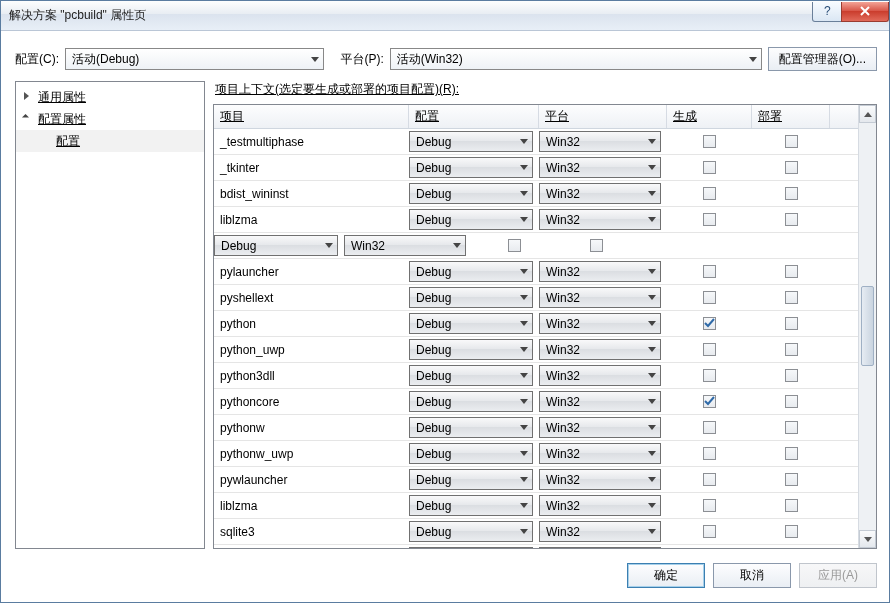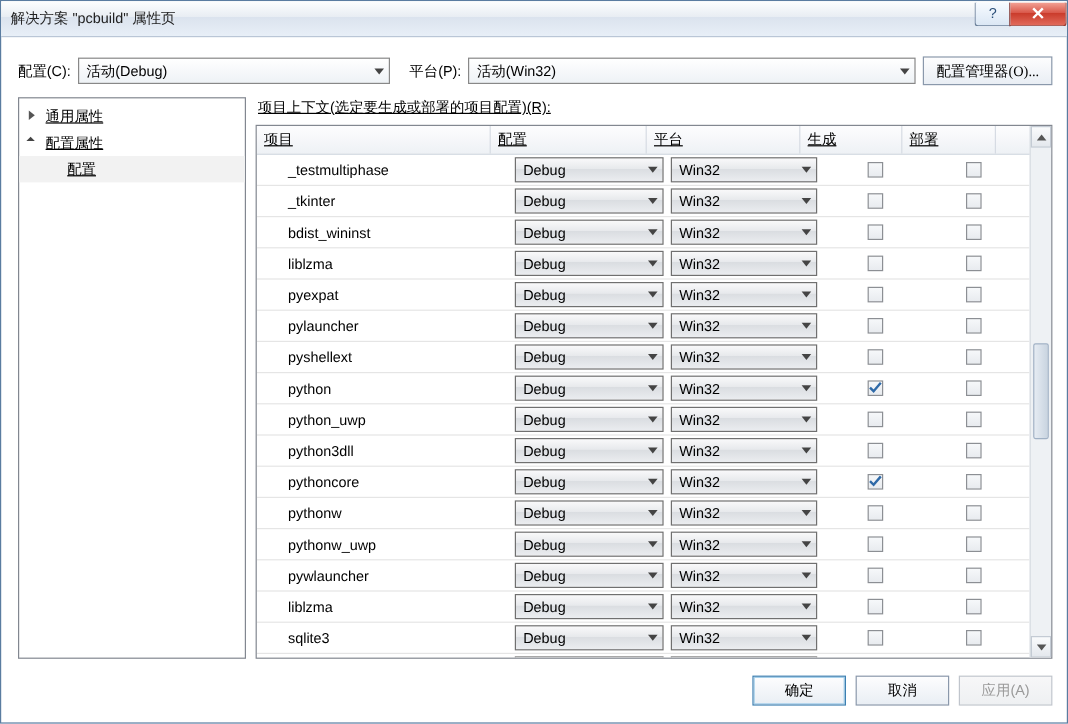--- a/index.html
+++ b/index.html
@@ -9,38 +9,38 @@
 .titlebar-text { flex: 1; color: #222; }
 .titlebar-btns { display: flex; height: 22px; margin-top: -6px; }
 .titlebar-btn { width: 30px; height: 20px; border: 1px solid #6a7f99; margin-left: -1px; display: flex; align-items: center; justify-content: center; background: linear-gradient(#f7fbff, #dbe7f4); border-top:none; }
 .titlebar-btn.help{ border-top-left-radius:0; border-bottom-left-radius:3px;}
 .titlebar-btn.close { width: 48px; background: linear-gradient(#f3a396, #d9594b 45%, #c93a2a 46%, #e16a5a); border-color: #9a3b30; border-bottom-right-radius:3px;}
 .titlebar-btn svg { width: 12px; height: 12px; }
 .toprow { display: flex; align-items: center; padding: 16px 12px 10px 14px; gap: 6px; }
 .toprow label { white-space: nowrap; }
 .combo { flex: 1; height: 22px; border: 1px solid #888; background: linear-gradient(#fff, #eef2f6); display: flex; align-items: center; padding: 0 4px 0 6px; position: relative;}
 .combo .caret { margin-left:auto; width:0;height:0;border-left:4px solid transparent;border-right:4px solid transparent;border-top:5px solid #444;}
-.cfgmgr-btn { height: 24px; padding: 0 10px; border: 1px solid #8a98ab; background: linear-gradient(#fdfdfe,#e9eef4); font-family: Liberation Serif, serif;}
+.cfgmgr-btn { height: 24px; padding: 0 10px; border: 1px solid #8a98ab; background: linear-gradient(#fdfdfe,#e9eef4);}
 .mainarea { flex:1; display:flex; padding: 0 12px 0 14px; gap: 8px; min-height:0;text-decoration:underline;}
 .tree { width: 190px; border: 1px solid #828790; background:#fff; padding: 4px 0;}
 .tree-item { padding: 2px 4px 2px 22px; position: relative; line-height: 18px;}
 .tree-item.top { padding-left: 22px;}
 .tree-arrow { position:absolute; left:8px; top:6px; width:0;height:0;}
 .tree-arrow.closed { border-top:4px solid transparent;border-bottom:4px solid transparent;border-left:5px solid #555;}
 .tree-arrow.open { border-left:5px solid transparent; border-top:5px solid #444; transform: rotate(-45deg); left:7px; top:7px;}
 .tree-item.child { padding-left: 40px;}
 .tree-item.selected { background: #f2f2f2; }
 .rightpane { flex:1; display:flex; flex-direction:column; border: 0; min-width:0;}
 .context-label { padding: 0 0 6px 2px;}
 .grid-wrap { flex:1; border:1px solid #828790; position:relative; min-height:0; overflow:hidden;}
 .grid-head { display:flex; background: linear-gradient(#fdfdfe,#eef1f5); border-bottom:1px solid #cfd6df; height:24px; align-items:flex-start;}
 .gh { padding-left:6px; border-right:1px solid #d6dbe3; height:100%; display:flex; align-items:center;}
 .gh.c1{width:195px;} .gh.c2{width:130px;} .gh.c3{width:128px;} .gh.c4{width:85px; justify-content:flex-start;} .gh.c5{width:78px;}
 .grid-body { position:absolute; top:24px; left:0; right:18px; bottom:0; overflow:hidden;}
-.row{display:flex; height:25px; margin-left:20px;}
+.row{display:flex; height:25px; }
 .cell{height:25px; display:flex; align-items:center;}
 .cell.c1{width:195px; padding-left:6px;}
 .cell.c2{width:130px;} .cell.c3{width:128px;}
 .cell.c4{width:85px; justify-content:center;} .cell.c5{width:78px; justify-content:center;}
 .cell-combo{flex:1; margin-right:6px; height:21px; border:1px solid #707070; background:linear-gradient(#f9f9fa,#e7e9ec 45%,#dadde1 46%,#ebedf0); display:flex; align-items:center; padding:0 4px 0 6px;}
 .cell-combo .caret{margin-left:auto;width:0;height:0;border-left:4px solid transparent;border-right:4px solid transparent;border-top:5px solid #444;}
 .separator{height:1px;background:#e5e5e5;}
 .chk{width:13px;height:13px;border:1px solid #8c8f94;background:linear-gradient(#f6f8fa,#e8ebef);display:flex;align-items:center;justify-content:center;}
 .chk svg{width:11px;height:11px;display:none;}
 .chk.checked svg{display:block;}
@@ -199,21 +199,20 @@
               </div>
               <div class="cell c4">
                 <div class="chk"></div>
               </div>
               <div class="cell c5">
                 <div class="chk"></div>
               </div>
             </div>
             <div class="separator"></div>
             <div class="row">
-              <div class="cell c1">pyexpat</div>
               <div class="cell c2">
                 <div class="cell-combo">
                   <span>Debug</span>
                   <span class="caret"></span>
                 </div>
               </div>
               <div class="cell c3">
                 <div class="cell-combo">
                   <span>Win32</span>
                   <span class="caret"></span>

